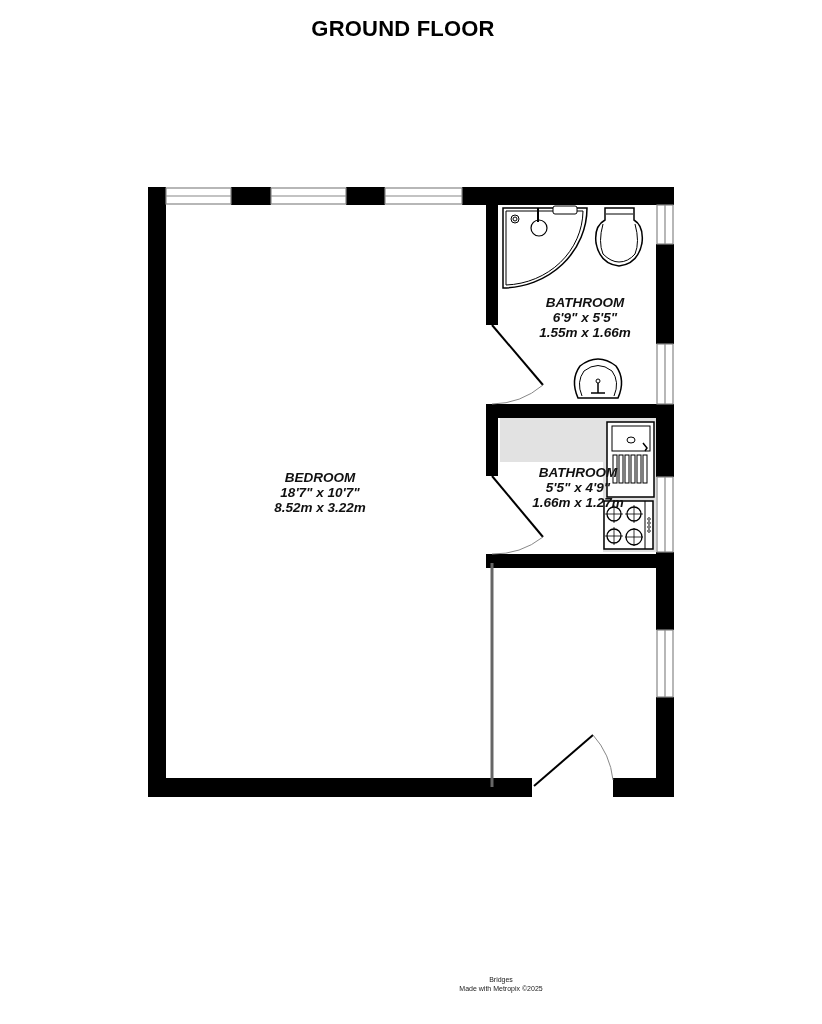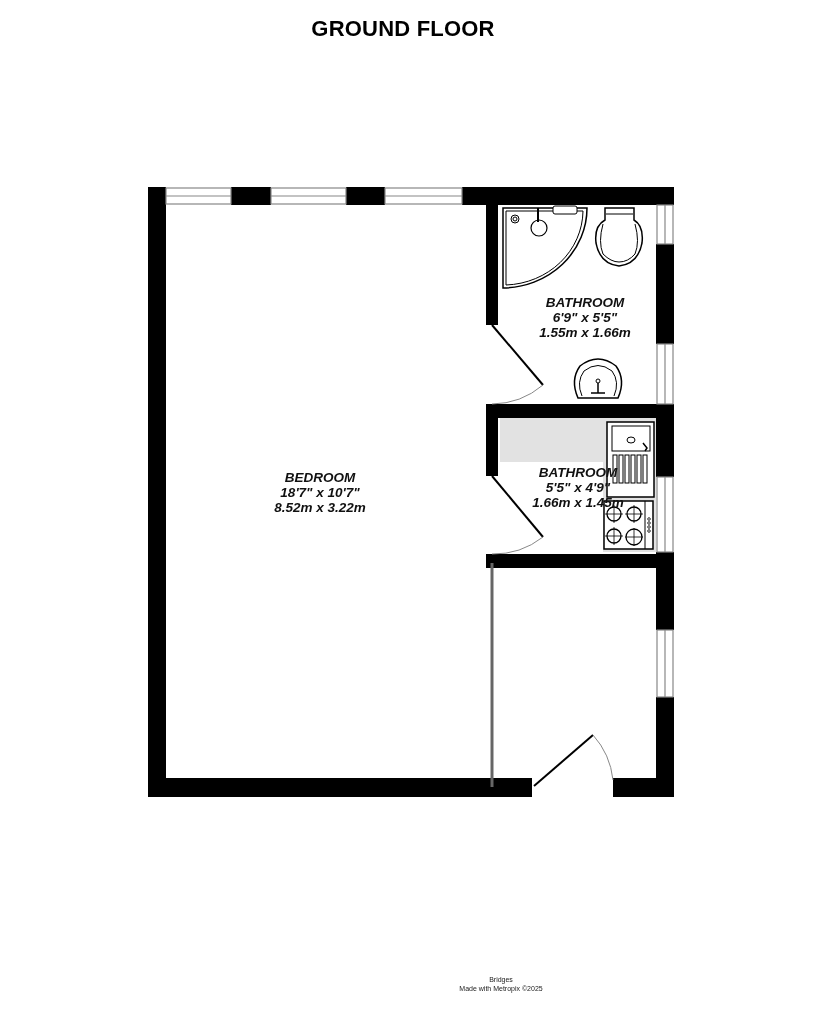--- a/index.html
+++ b/index.html
@@ -155,19 +155,19 @@
 
 <div class="room-label" style="left:520px; top:295px; width:130px;">
   <span>BATHROOM</span>
   <span>6'9"  x 5'5"</span>
   <span>1.55m  x 1.66m</span>
 </div>
 
 <div class="room-label" style="left:513px; top:465px; width:130px;">
   <span>BATHROOM</span>
   <span>5'5"  x 4'9"</span>
-  <span>1.66m  x 1.45m</span>
+  <span>1.66m  x 1.27m</span>
 </div>
 
 <div class="footer">
   <span>Bridges</span>
   <span>Made with Metropix ©2025</span>
 </div>
 
 </body></html>

